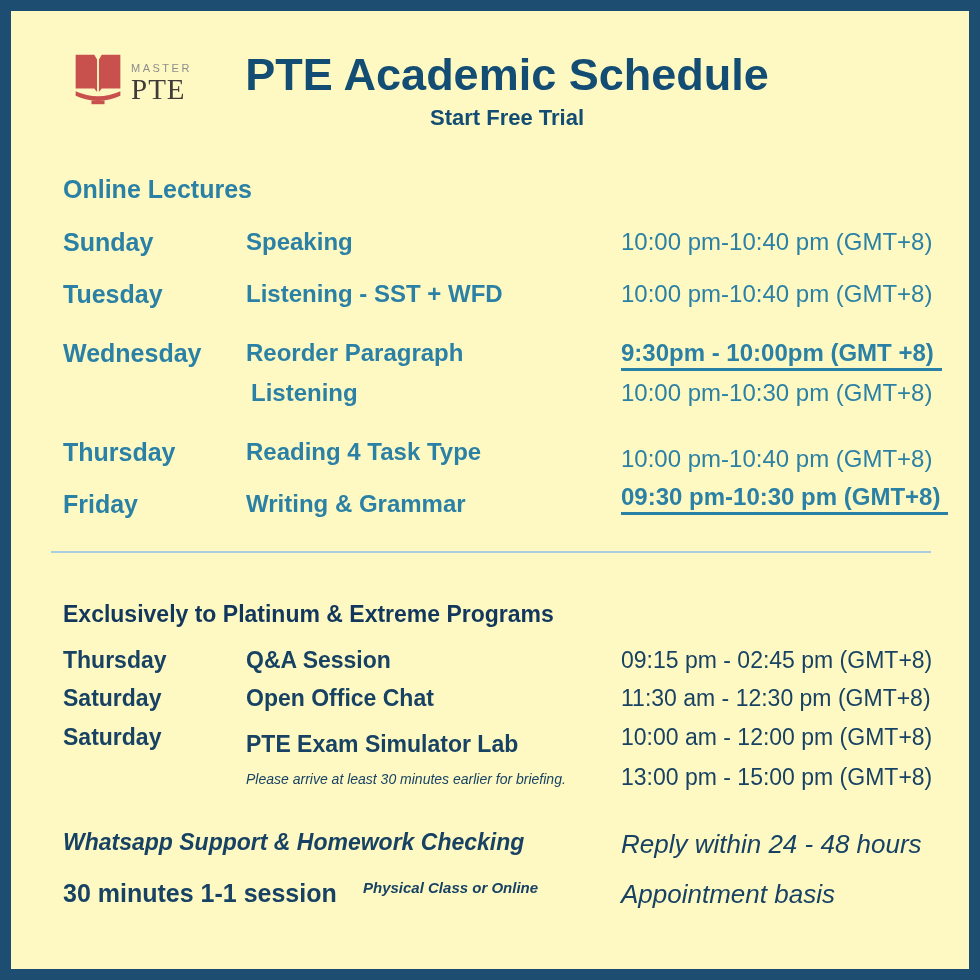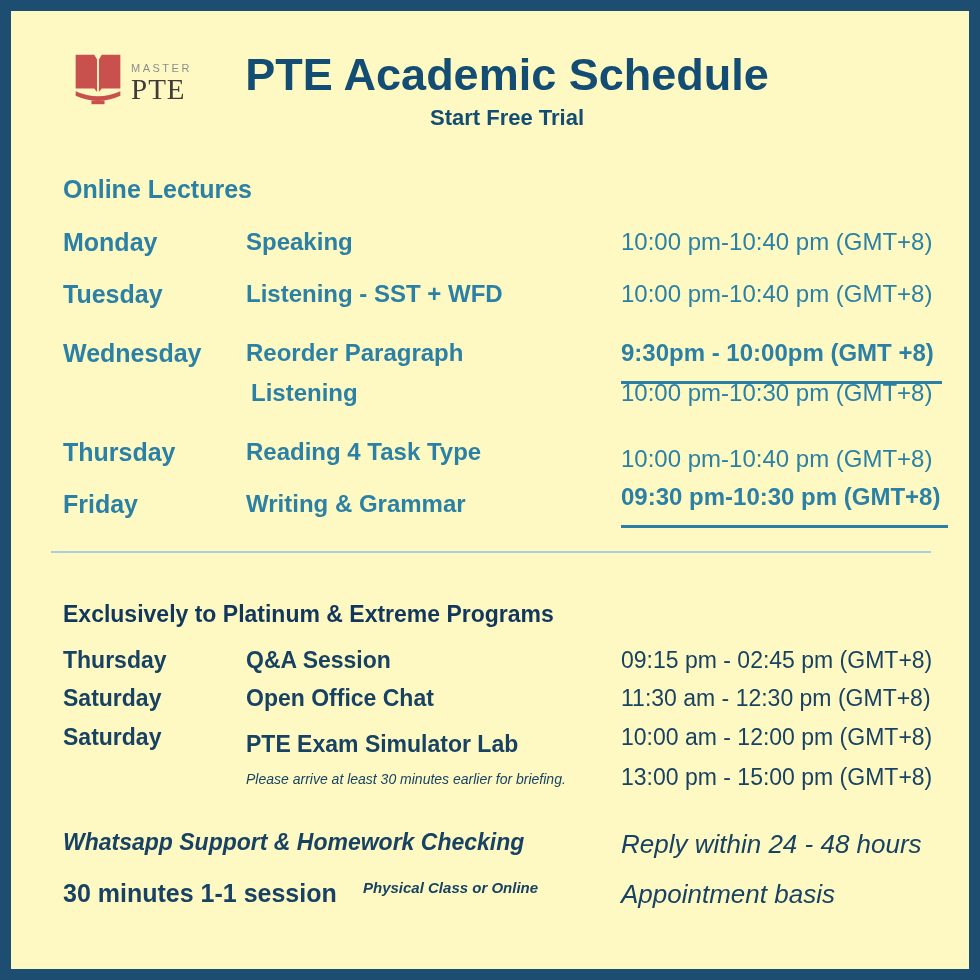--- a/index.html
+++ b/index.html
@@ -29,21 +29,21 @@
   .row{position:absolute;left:0;width:100%;height:34px;}
   .row span{position:absolute;white-space:nowrap;top:0;}
   .day{left:52px;font-weight:700;}
   .topic{left:235px;font-weight:bold;}
   .time{left:610px;}
   .s1{color:#2b80a5;font-size:24px;}
   .s1 .day{font-size:25px;}
   .s2{color:#174264;font-size:23px;}
   .s2 .day{font-size:23px;}
   .b{font-weight:700;}
-  .u{border-bottom:3px solid currentColor;padding-bottom:14px;padding-right:8px;}
+  .u{border-bottom:3px solid currentColor;padding-bottom:1px;padding-right:8px;}
   .drop{top:7px !important;}
   .raise{top:-7px !important;}
   .indent{left:240px;}
   .divider{left:40px;right:38px;top:540px;border-top:2px solid #a9cede;height:0;}
   
   .s2-heading{left:52px;top:590px;font-size:23px;font-weight:800;color:#12375c;}
   .note{font-size:14px;font-style:italic;font-weight:400;}
   .extra-label{left:52px;font-weight:700;font-style:italic;font-size:23px;color:#174264;}
   .session-label{left:52px;font-weight:700;font-size:25px;color:#174264;}
   .session-sub{left:352px;top:9px;font-size:15px;font-weight:700;font-style:italic;color:#174264;}
@@ -70,21 +70,21 @@
       <span class="brand-pte">PTE</span>
     </span>
   </div>
 
   <div class="abs page-subtitle">Start Free Trial</div>
   <div class="abs page-title">PTE Academic Schedule</div>
 
   <div class="abs s1-heading">Online Lectures</div>
 
   <div class="row s1" style="top:217px">
-    <span class="day">Monday</span>
+    <span class="day">Sunday</span>
     <span class="topic">Speaking</span>
     <span class="time">10:00 pm-10:40 pm (GMT+8)</span>
   </div>
 
   <div class="row s1" style="top:269px">
     <span class="day">Tuesday</span>
     <span class="topic">Listening - SST + WFD</span>
     <span class="time">10:00 pm-10:40 pm (GMT+8)</span>
   </div>
 

